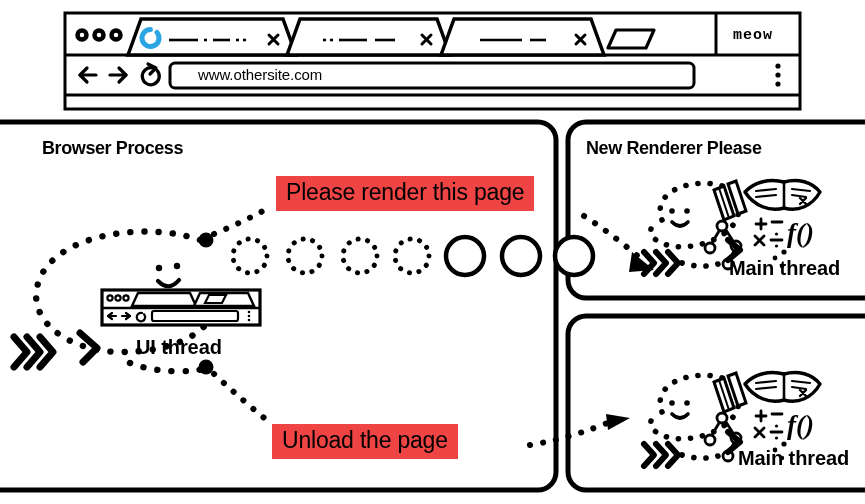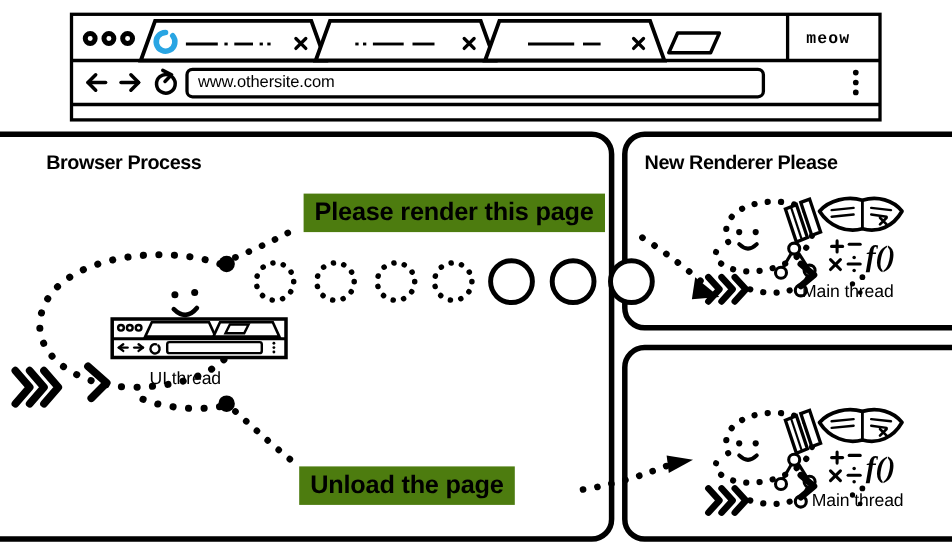--- a/index.html
+++ b/index.html
@@ -2,24 +2,24 @@
 <html><head>
 <meta charset="utf-8">
 <style>
   html,body{margin:0;padding:0;background:#ffffff;}
   body{width:865px;height:504px;position:relative;overflow:hidden;
        font-family:"Liberation Sans","DejaVu Sans",sans-serif;color:#000;}
   .root{position:absolute;inset:0;}
   svg.layer{position:absolute;left:0;top:0;width:865px;height:504px;overflow:visible;}
   .txt{position:absolute;white-space:nowrap;}
   .panel-title{font-size:18px;font-weight:700;letter-spacing:-.4px;}
-  .thread-label{font-size:16px;font-weight:400;letter-spacing:-.1px;}
-  .msg{font-size:23px;font-weight:700;background:#4d7c0f;padding:3px 10px 5px 10px;letter-spacing:-.2px;}
+  .thread-label{font-size:20px;font-weight:700;letter-spacing:-.1px;}
+  .msg{font-size:23px;font-weight:400;background:#ef4444;padding:3px 10px 5px 10px;letter-spacing:-.2px;}
   .meow{font-size:15px;font-weight:700;letter-spacing:1px;}
-  .url{font-size:15px;font-weight:400;letter-spacing:-.1px;}
+  .url{font-size:15px;font-weight:400;letter-spacing:-.1px;margin-left:18px;}
 </style>
 </head>
 <body>
 
 <div class="root">
 
   <svg class="layer" viewBox="0 0 865 504">
     <defs>
 
       <g id="dot3">

